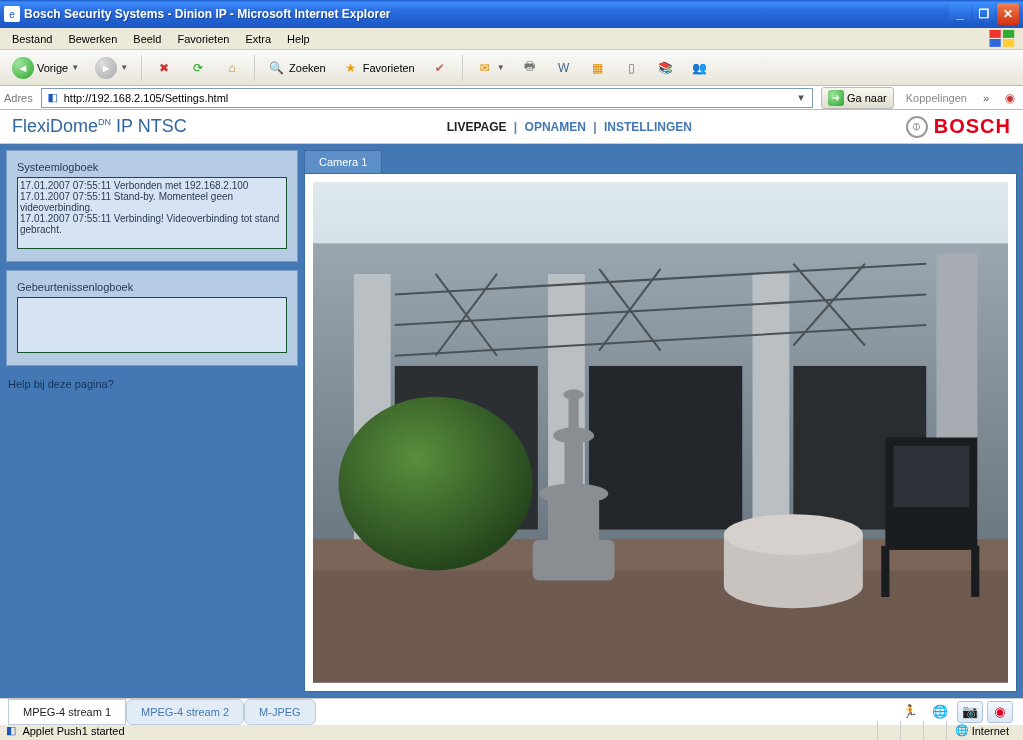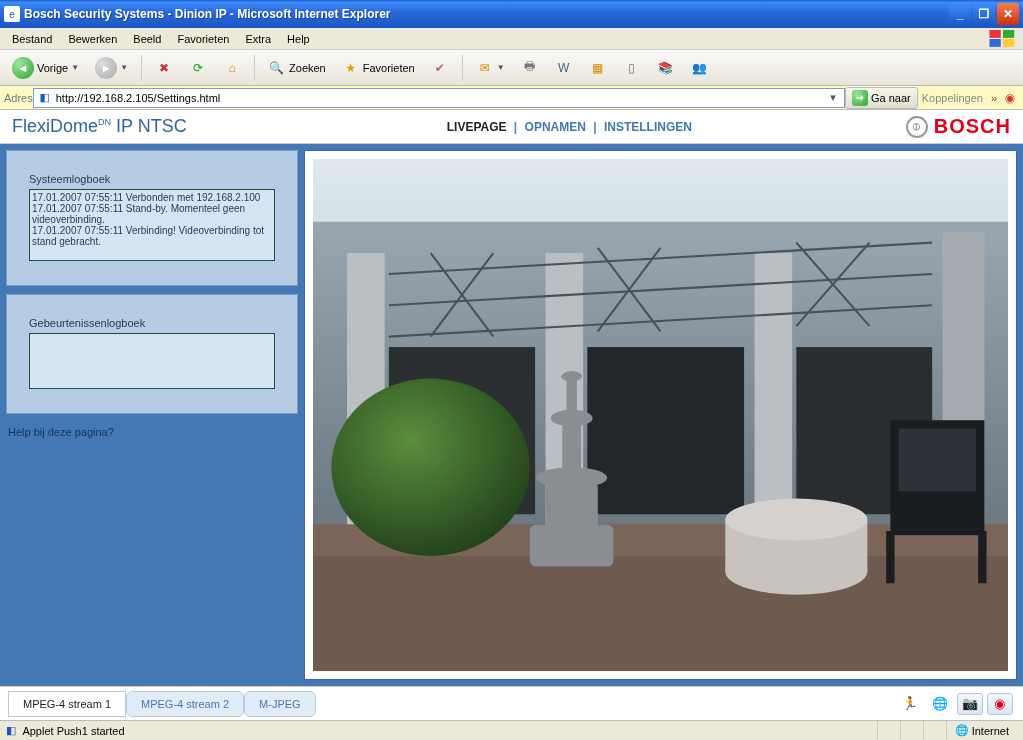--- a/index.html
+++ b/index.html
@@ -25,21 +25,21 @@
   .toolbar { height:36px; background:linear-gradient(#fafafa,#e8e5d8); display:flex; align-items:center; padding:0 6px; gap:4px; border-bottom:1px solid #bbb; }
   .tbbtn { display:flex; align-items:center; gap:3px; padding:3px 6px; border-radius:3px; cursor:default; }
   .tbicon { width:22px; height:22px; display:inline-flex; align-items:center; justify-content:center; border-radius:50%; }
   .tbicon.back { background: radial-gradient(circle at 30% 30%,#9fe49f,#2aa62a); color:#fff; }
   .tbicon.fwd { background: radial-gradient(circle at 30% 30%,#ddd,#aaa); color:#fff; }
   .tbicon.small { width:18px; height:18px; font-size:12px; }
   .tbsep { width:1px; height:26px; background:#ccc; margin:0 3px; }
   .dropdown-caret { font-size:8px; color:#555; }
 
   
-  .addressbar { height:24px; display:flex; align-items:center; padding:0 4px; gap:0; background:#fef9c3; border-bottom:1px solid #bbb; }
+  .addressbar { height:24px; display:flex; align-items:center; padding:0 4px; gap:8px; background:#ffffff; border-bottom:1px solid #bbb; }
   .addressbar .lbl { color:#777; font-size:11px; }
   .addressbar .urlbox { flex:1; height:20px; border:1px solid #7f9db9; background:#fff; display:flex; align-items:center; padding:0 3px; }
   .urlbox .favicon { width:16px; height:16px; margin-right:3px; display:inline-flex; align-items:center; justify-content:center; color:#1b57c4; }
   .urlbox input { border:none; flex:1; font-size:11px; outline:none; }
   .urlbox .caret { width:16px; text-align:center; color:#555; }
   .gobtn { display:flex; align-items:center; gap:3px; padding:2px 6px; background:linear-gradient(#f8f8f0,#e0ddd0); border:1px solid #bbb; border-radius:3px; }
   .gobtn .goicon { width:16px; height:16px; background:radial-gradient(circle at 30% 30%,#9fe49f,#2aa62a); border-radius:3px; color:#fff; display:flex; align-items:center; justify-content:center; font-size:10px; }
   .links { color:#888; padding:0 4px; }
   .chevrons { color:#555; padding:0 4px; }
 
@@ -50,21 +50,21 @@
   .brandname sup { font-size:9px; }
   .navlinks { margin-left:260px; font-size:12px; font-weight:bold; }
   .navlinks .sep { color:#5a7fb0; margin:0 4px; }
   .navlinks .nl { color:#4478b4; }
   .navlinks .nl.active { color:#222; }
   .brandlogo { margin-left:auto; font-weight:bold; font-size:20px; color:#e2001a; letter-spacing:1px; display:flex; align-items:center; gap:6px; }
   .brandlogo .ring { width:22px; height:22px; border:2px solid #999; border-radius:50%; display:flex; align-items:center; justify-content:center; font-size:10px; color:#999; }
 
   .bluearea { flex:1; background:#4478b4; display:flex; padding:6px; gap:6px; }
   .leftcol { width:292px; display:flex; flex-direction:column; gap:8px; }
-  .logpanel { background:#b6cbe4; border:1px solid #7a9cc5; padding:22px; }
+  .logpanel { background:#b6cbe4; border:1px solid #7a9cc5; padding:10px; }
   .logpanel .hdr { font-size:11px; color:#2a3b52; margin-bottom:4px; }
   .logta { width:100%; height:72px; background:#d6e3f2; border:1px solid #14532d; font-size:10px; font-family:Verdana,sans-serif; color:#2a3b52; padding:2px; resize:none; overflow-y:scroll; }
   .logta.empty { height:56px; }
   .helplink { color:#14335a; font-size:11px; padding:4px 2px; }
 
   .rightcol { flex:1; display:flex; flex-direction:column; }
   .camtabs { display:flex; }
   .camtab { background:#5c8fc7; color:#fff; padding:5px 14px; font-size:11px; border:1px solid #3a6aa0; border-bottom:none; }
   .vidframe { flex:1; background:#fff; padding:8px; border:1px solid #3a6aa0; display:flex; align-items:center; justify-content:center; }
   .vidimg { width:100%; height:100%; position:relative; overflow:hidden; }
@@ -215,20 +215,23 @@
 17.01.2007 07:55:11 Verbinding! Videoverbinding tot stand gebracht.</textarea>
       </div>
       <div class="logpanel">
         <div class="hdr">Gebeurtenissenlogboek</div>
         <textarea class="logta empty" readonly="" style=""></textarea>
       </div>
       <div class="helplink">Help bij deze pagina?</div>
     </div>
 
     <div class="rightcol">
+      <div class="camtabs">
+        <div class="camtab">Camera 1</div>
+      </div>
       <div class="vidframe">
         <div class="vidimg">
           <svg viewBox="0 0 680 490" preserveAspectRatio="xMidYMid slice">
             <defs>
               <linearGradient id="sky" x1="0" y1="0" x2="0" y2="1">
                   <stop offset="0" stop-color="#dfe9ee"></stop>
                   <stop offset="1" stop-color="#c5d6db"></stop>
                 </linearGradient>
               <linearGradient id="bld" x1="0" y1="0" x2="0" y2="1">
                   <stop offset="0" stop-color="#9aa7b0"></stop>

